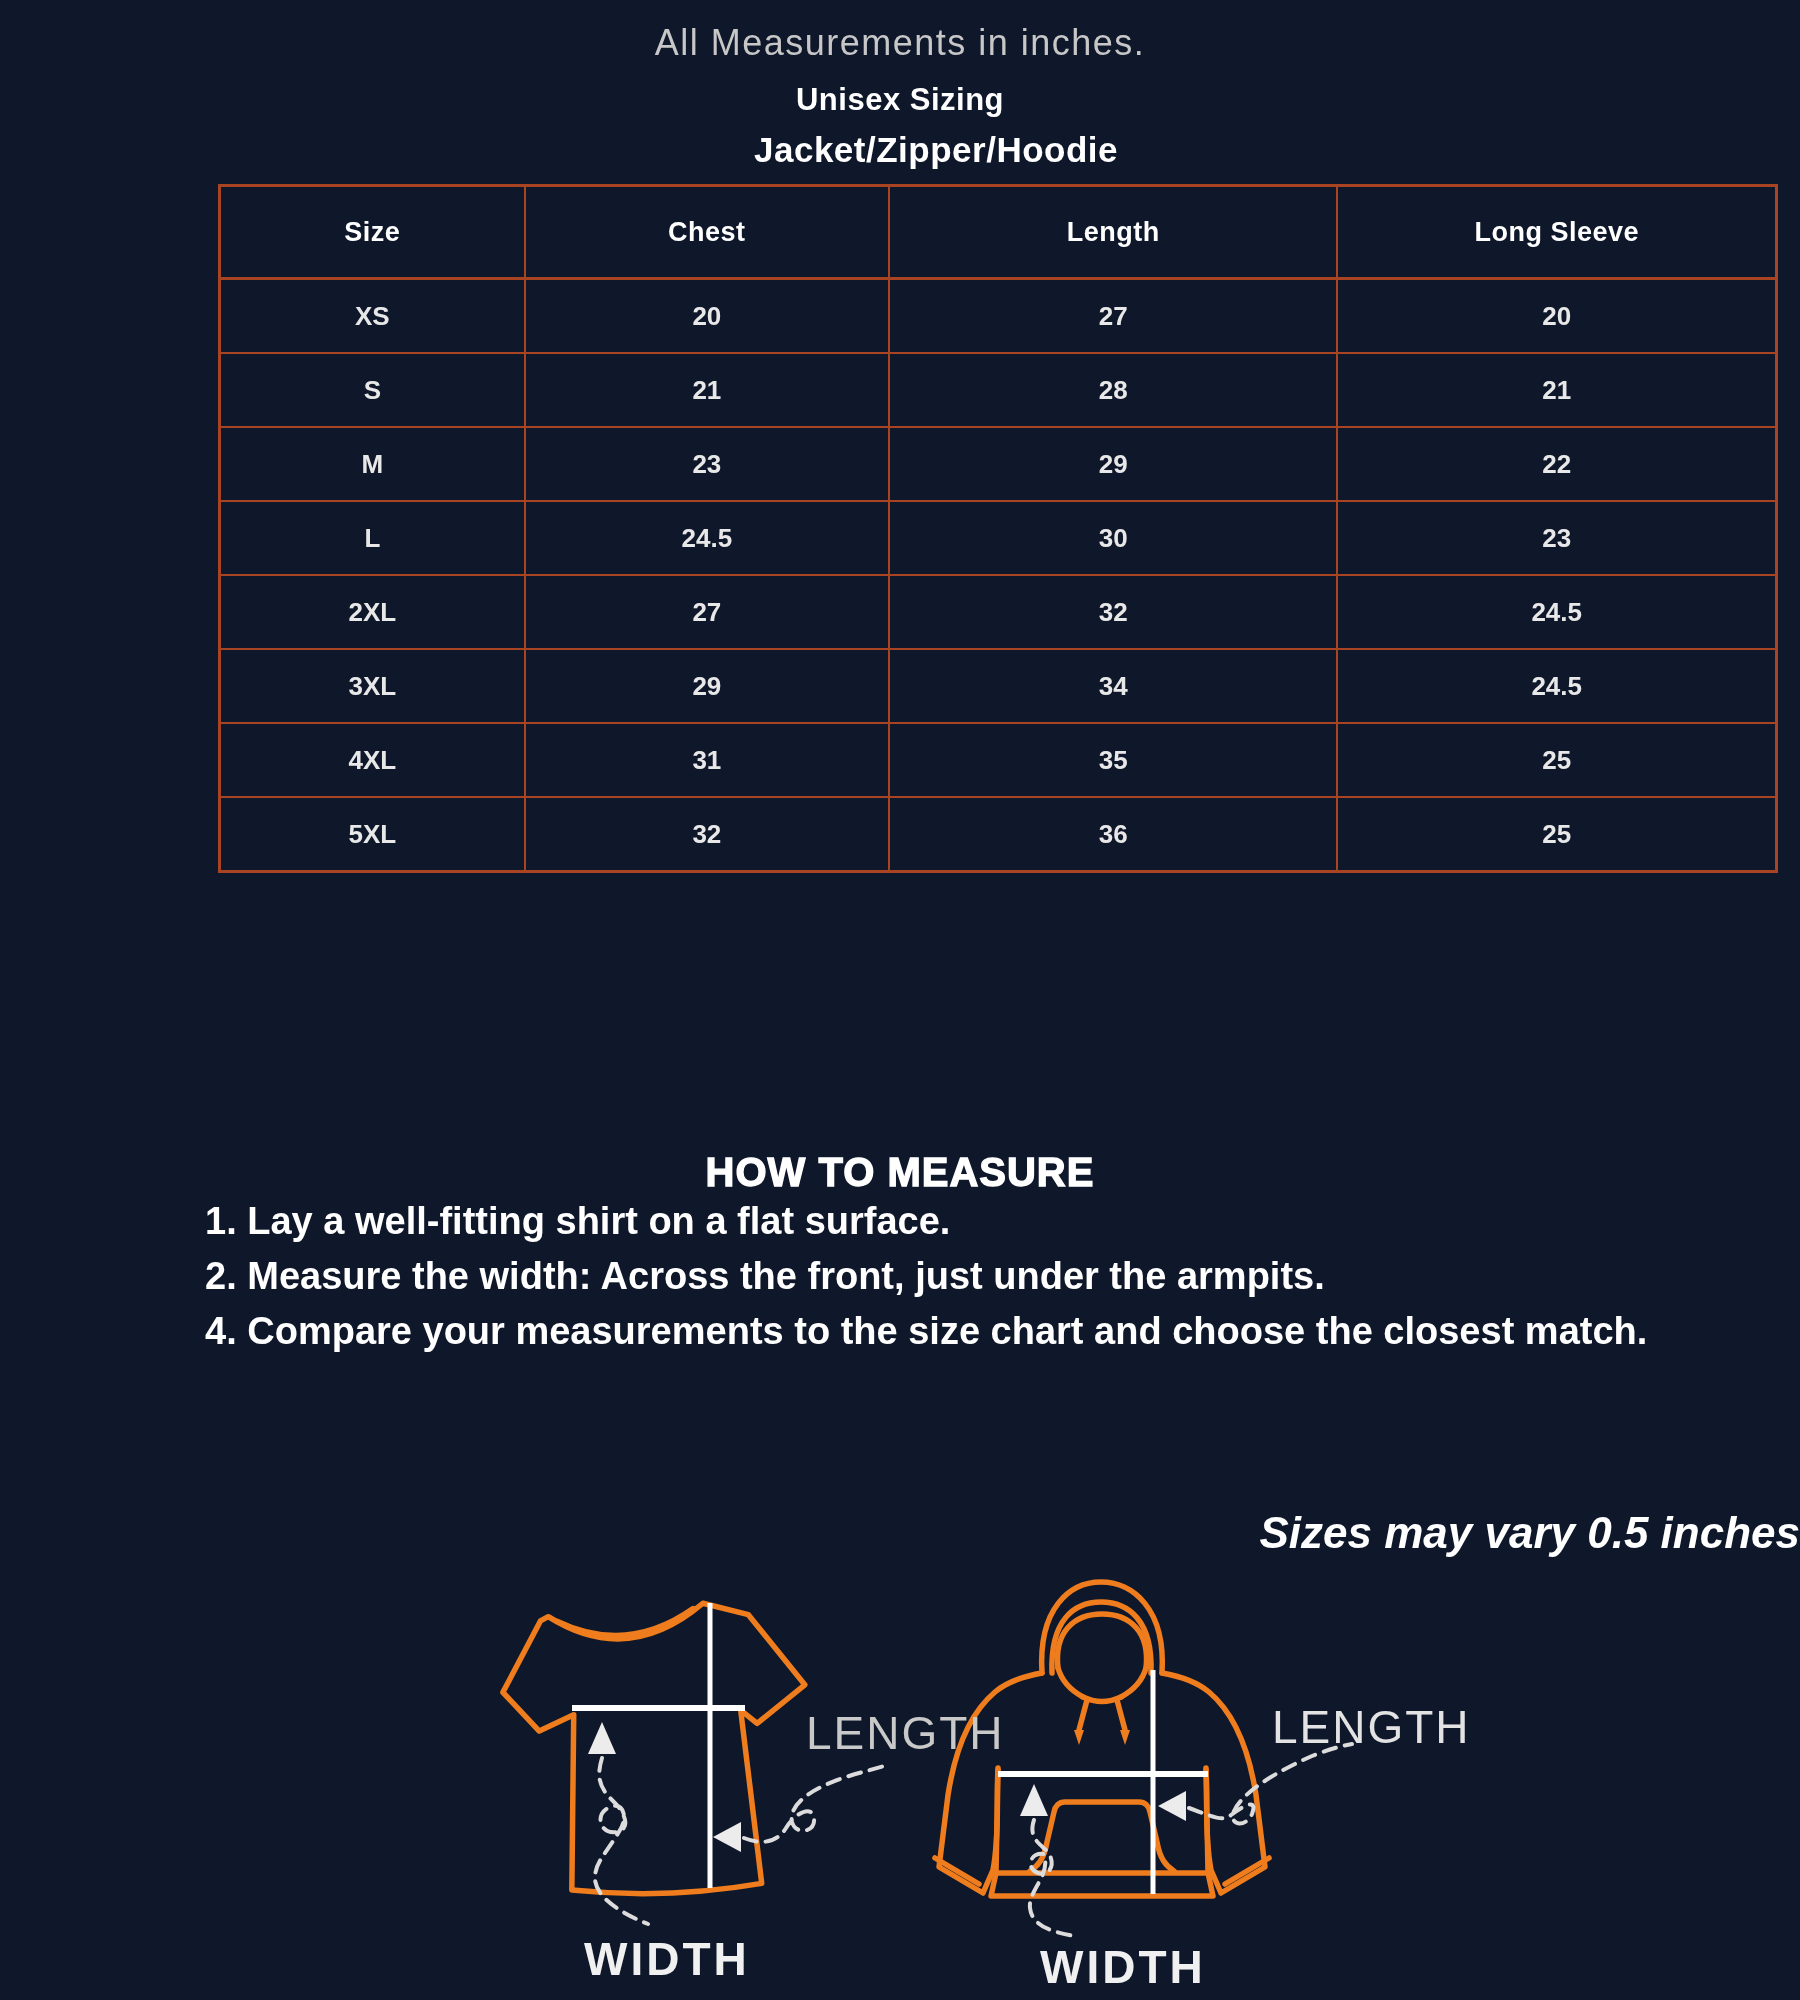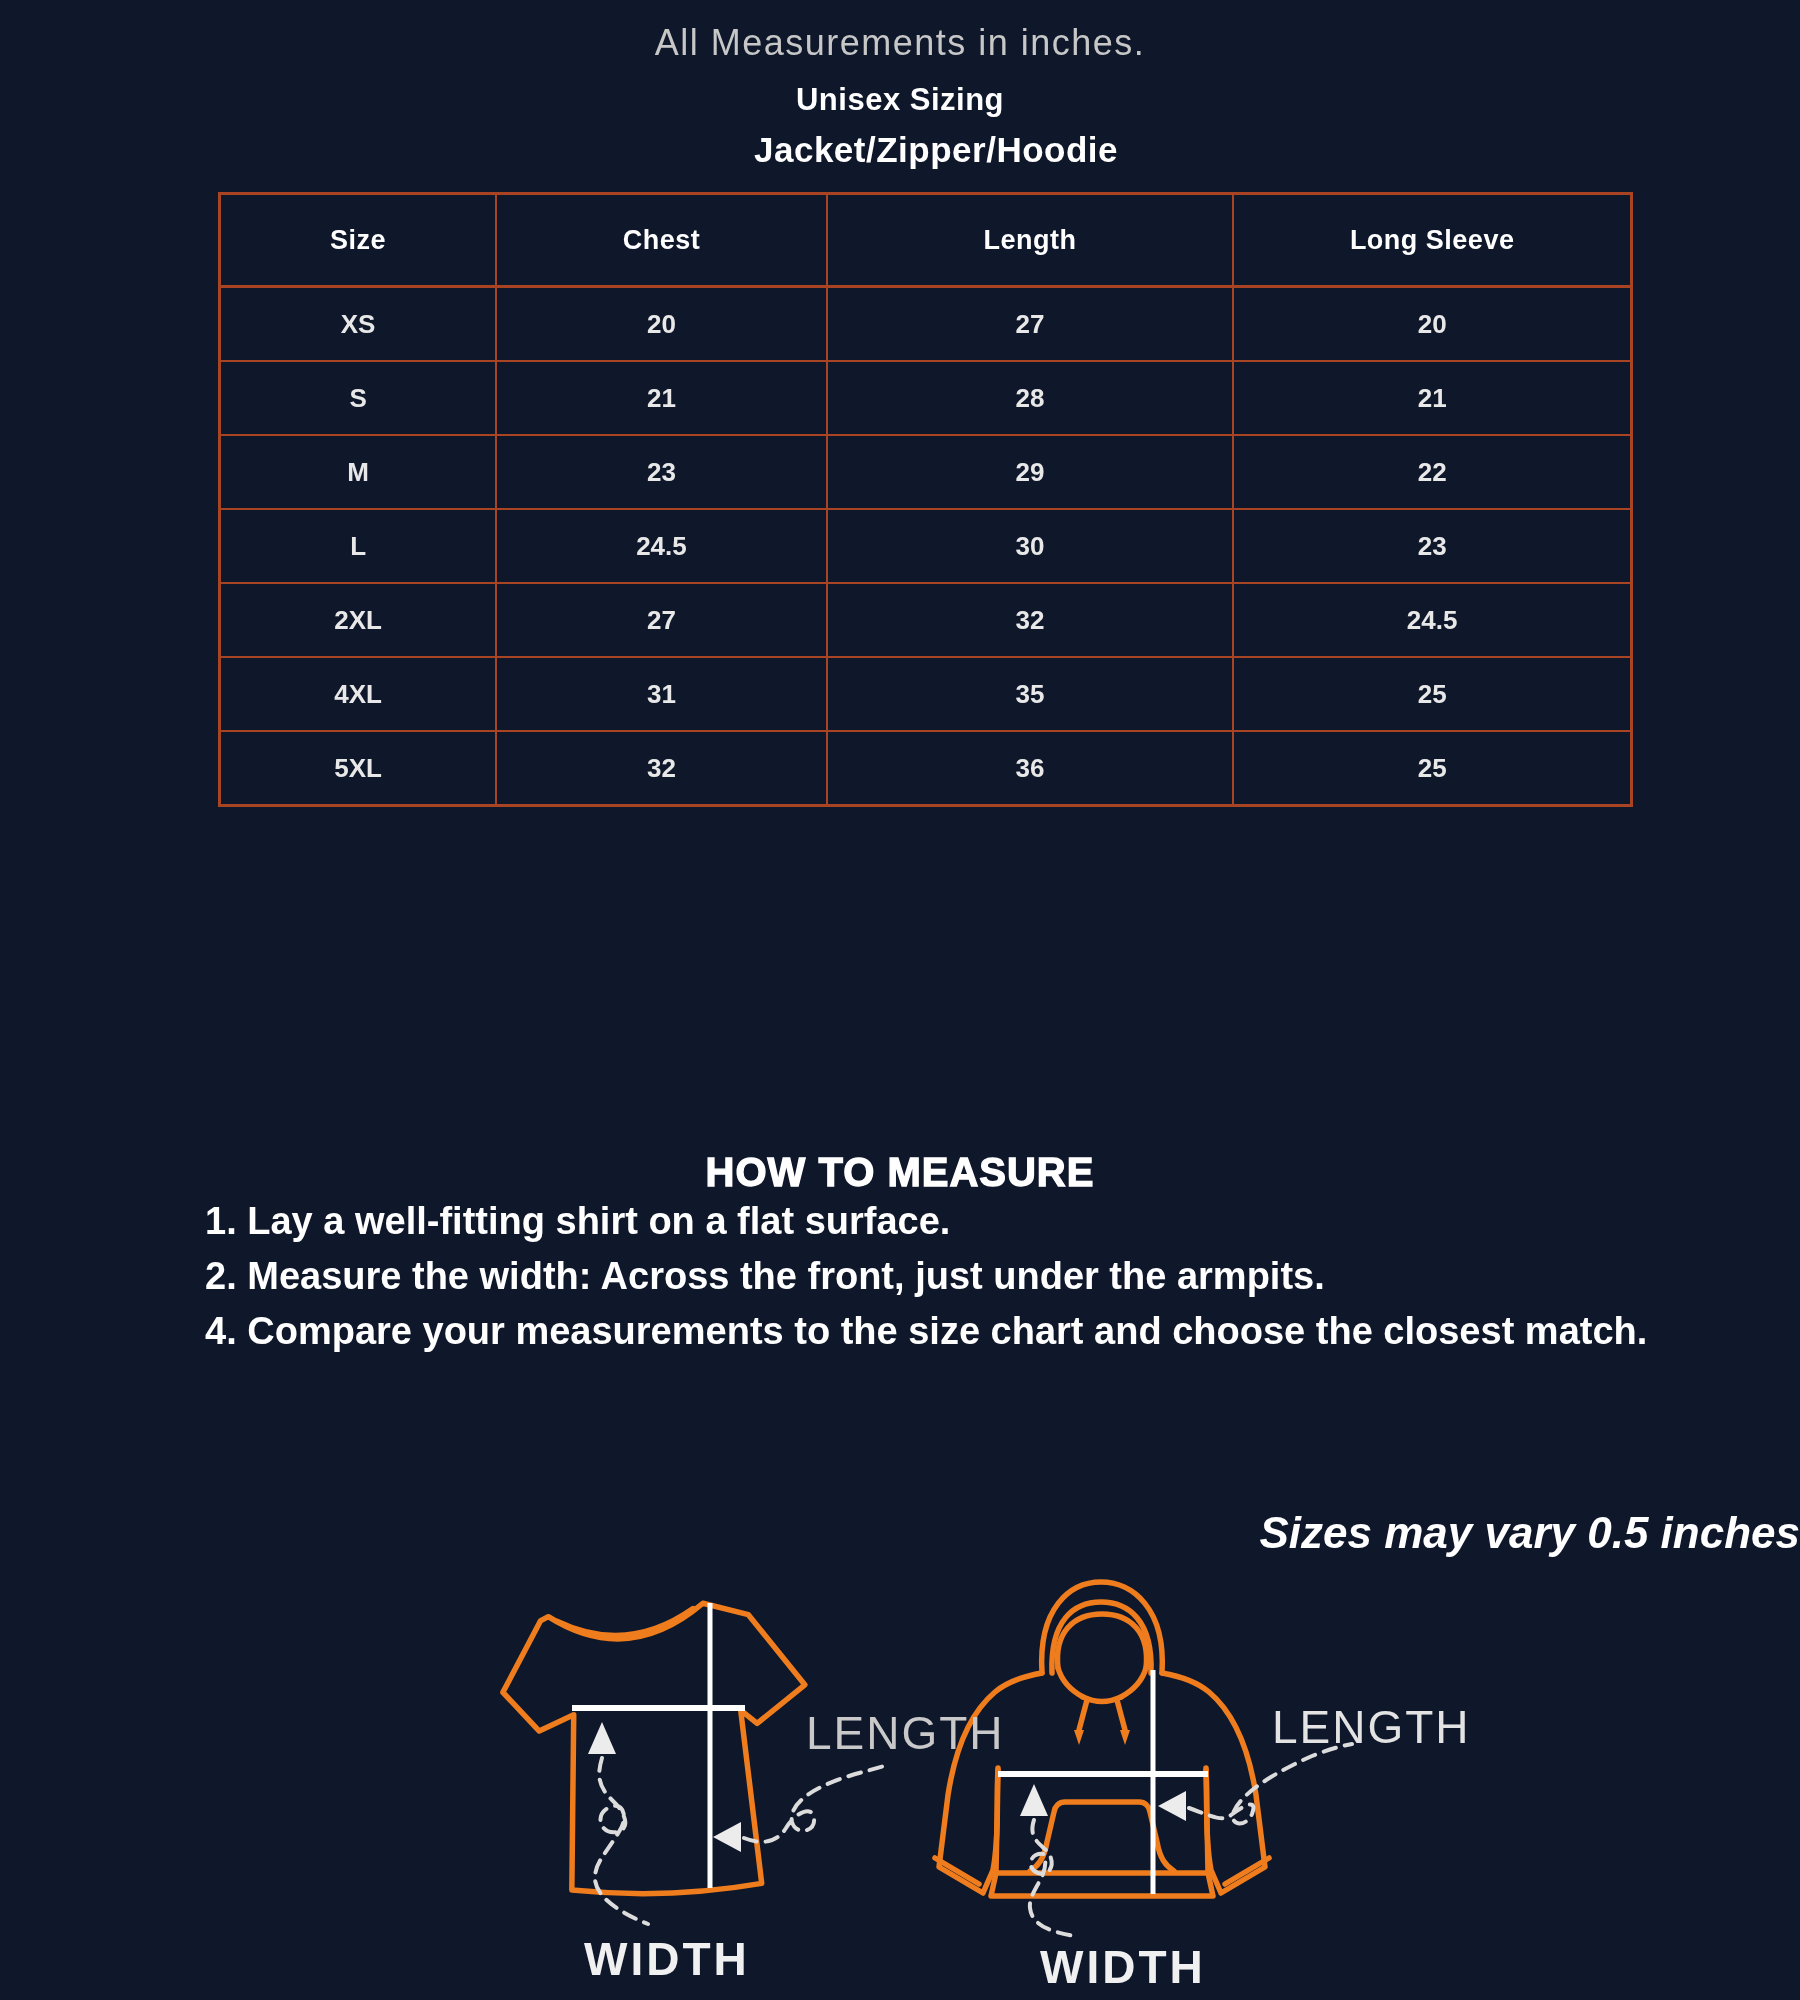--- a/index.html
+++ b/index.html
@@ -8,21 +8,21 @@
     background:#0f172a; overflow:hidden;
     font-family:"Liberation Sans","DejaVu Sans",sans-serif;
   }
   .centered { position:absolute; left:0; width:1800px; text-align:center; }
 
   .note     { top:22px;  font-size:36px; font-weight:400; color:#c7c7c7; letter-spacing:1.5px; }
   .subtitle { top:82px;  font-size:31px; font-weight:700; color:#ffffff; letter-spacing:.5px; }
   .title    { top:130px; font-size:35px; font-weight:800; color:#ffffff; letter-spacing:.5px;padding-left:36px; }
 
   table.size-table {
-    position:absolute; left:218px; top:192px; width:1415px;
+    position:absolute; left:218px; top:184px; width:1560px;
     border-collapse:collapse; table-layout:fixed;
     border:3px solid #a84421;
   }
   .size-table th, .size-table td {
     border:2px solid #a84421; text-align:center; vertical-align:middle;
     padding:0;
   }
   .size-table th {
     height:90px; font-size:27px; font-weight:700; color:#ffffff;
     border-bottom-width:3px; letter-spacing:.5px;
@@ -94,20 +94,26 @@
       <tr>
         <td>L</td>
         <td>24.5</td>
         <td>30</td>
         <td>23</td>
       </tr>
       <tr>
         <td>2XL</td>
         <td>27</td>
         <td>32</td>
+        <td>24.5</td>
+      </tr>
+      <tr>
+        <td>3XL</td>
+        <td>29</td>
+        <td>34</td>
         <td>24.5</td>
       </tr>
       <tr>
         <td>4XL</td>
         <td>31</td>
         <td>35</td>
         <td>25</td>
       </tr>
       <tr>
         <td>5XL</td>

